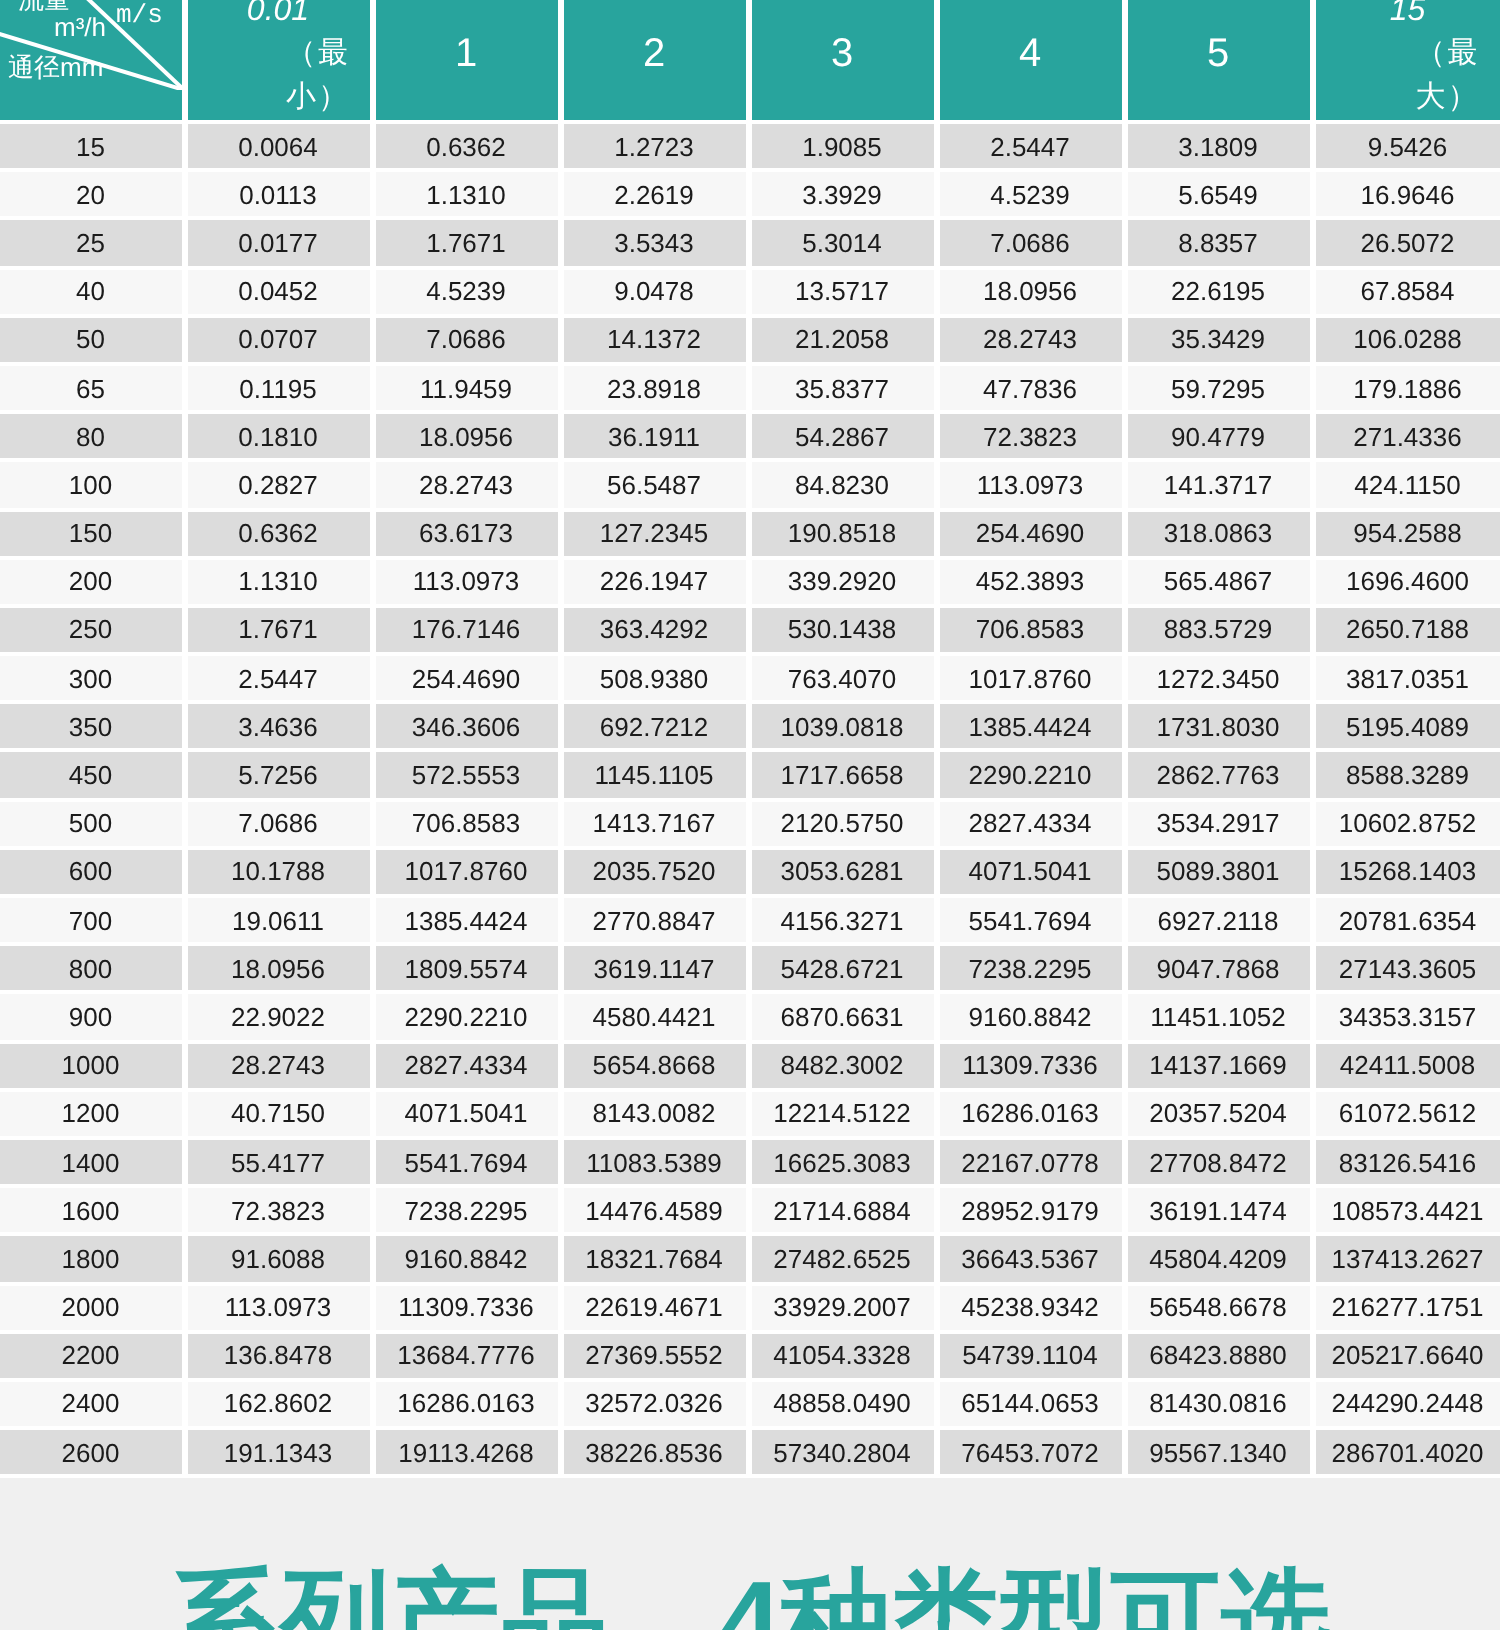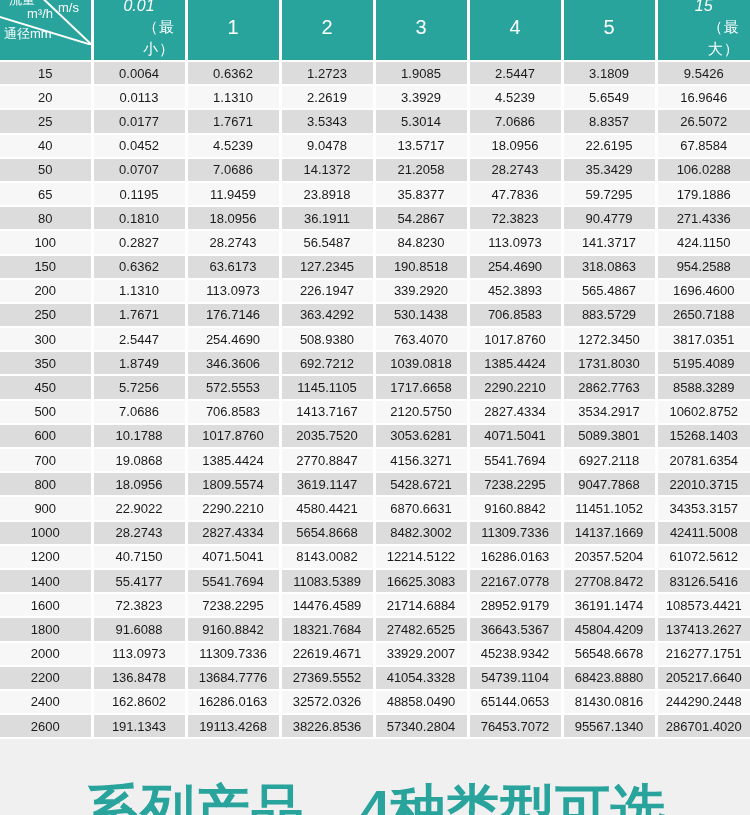--- a/index.html
+++ b/index.html
@@ -30,21 +30,21 @@
   thead th:last-child { border-right: none; }
 
   th.corner { position: relative; }
   th.corner svg.diag {
     position: absolute; left: 0; top: 0;
     width: 92px; height: 45px; display: block;
   }
   th.corner .clabel { position: absolute; font-size: 13px; line-height: 14px; color: #fff; white-space: nowrap; }
   .c-flow     { left: 9px;  top: -7px; }
   .c-flowunit { left: 27px; top: 7px; }
-  .c-vel      { left: 58px; top: 1px; }
+  .c-vel      { left: 58px; top: 1px; font-family: Liberation Mono, monospace; }
   .c-dia      { left: 4px;  top: 27px; }
 
   th.num .hv { font-size: 20px; position: relative; top: -3px; }
   th.two .hwrap { margin-top: -4px; }
   th.two .hv { font-size: 16px; line-height: 20px; font-style: italic; }
   th.two .hn { font-size: 15px; line-height: 22px; letter-spacing: 1px; padding-left: 40px; }
 
   tbody td {
     height: 22.2px;
     padding: 0;
@@ -234,21 +234,21 @@
           <td>2.5447</td>
           <td>254.4690</td>
           <td>508.9380</td>
           <td>763.4070</td>
           <td>1017.8760</td>
           <td>1272.3450</td>
           <td>3817.0351</td>
         </tr>
         <tr class="stripe-dark">
           <td>350</td>
-          <td>1.8749</td>
+          <td>3.4636</td>
           <td>346.3606</td>
           <td>692.7212</td>
           <td>1039.0818</td>
           <td>1385.4424</td>
           <td>1731.8030</td>
           <td>5195.4089</td>
         </tr>
         <tr class="stripe-dark">
           <td>450</td>
           <td>5.7256</td>
@@ -274,37 +274,37 @@
           <td>10.1788</td>
           <td>1017.8760</td>
           <td>2035.7520</td>
           <td>3053.6281</td>
           <td>4071.5041</td>
           <td>5089.3801</td>
           <td>15268.1403</td>
         </tr>
         <tr class="stripe-light">
           <td>700</td>
-          <td>19.0868</td>
+          <td>19.0611</td>
           <td>1385.4424</td>
           <td>2770.8847</td>
           <td>4156.3271</td>
           <td>5541.7694</td>
           <td>6927.2118</td>
           <td>20781.6354</td>
         </tr>
         <tr class="stripe-dark">
           <td>800</td>
           <td>18.0956</td>
           <td>1809.5574</td>
           <td>3619.1147</td>
           <td>5428.6721</td>
           <td>7238.2295</td>
           <td>9047.7868</td>
-          <td>22010.3715</td>
+          <td>27143.3605</td>
         </tr>
         <tr class="stripe-light">
           <td>900</td>
           <td>22.9022</td>
           <td>2290.2210</td>
           <td>4580.4421</td>
           <td>6870.6631</td>
           <td>9160.8842</td>
           <td>11451.1052</td>
           <td>34353.3157</td>

